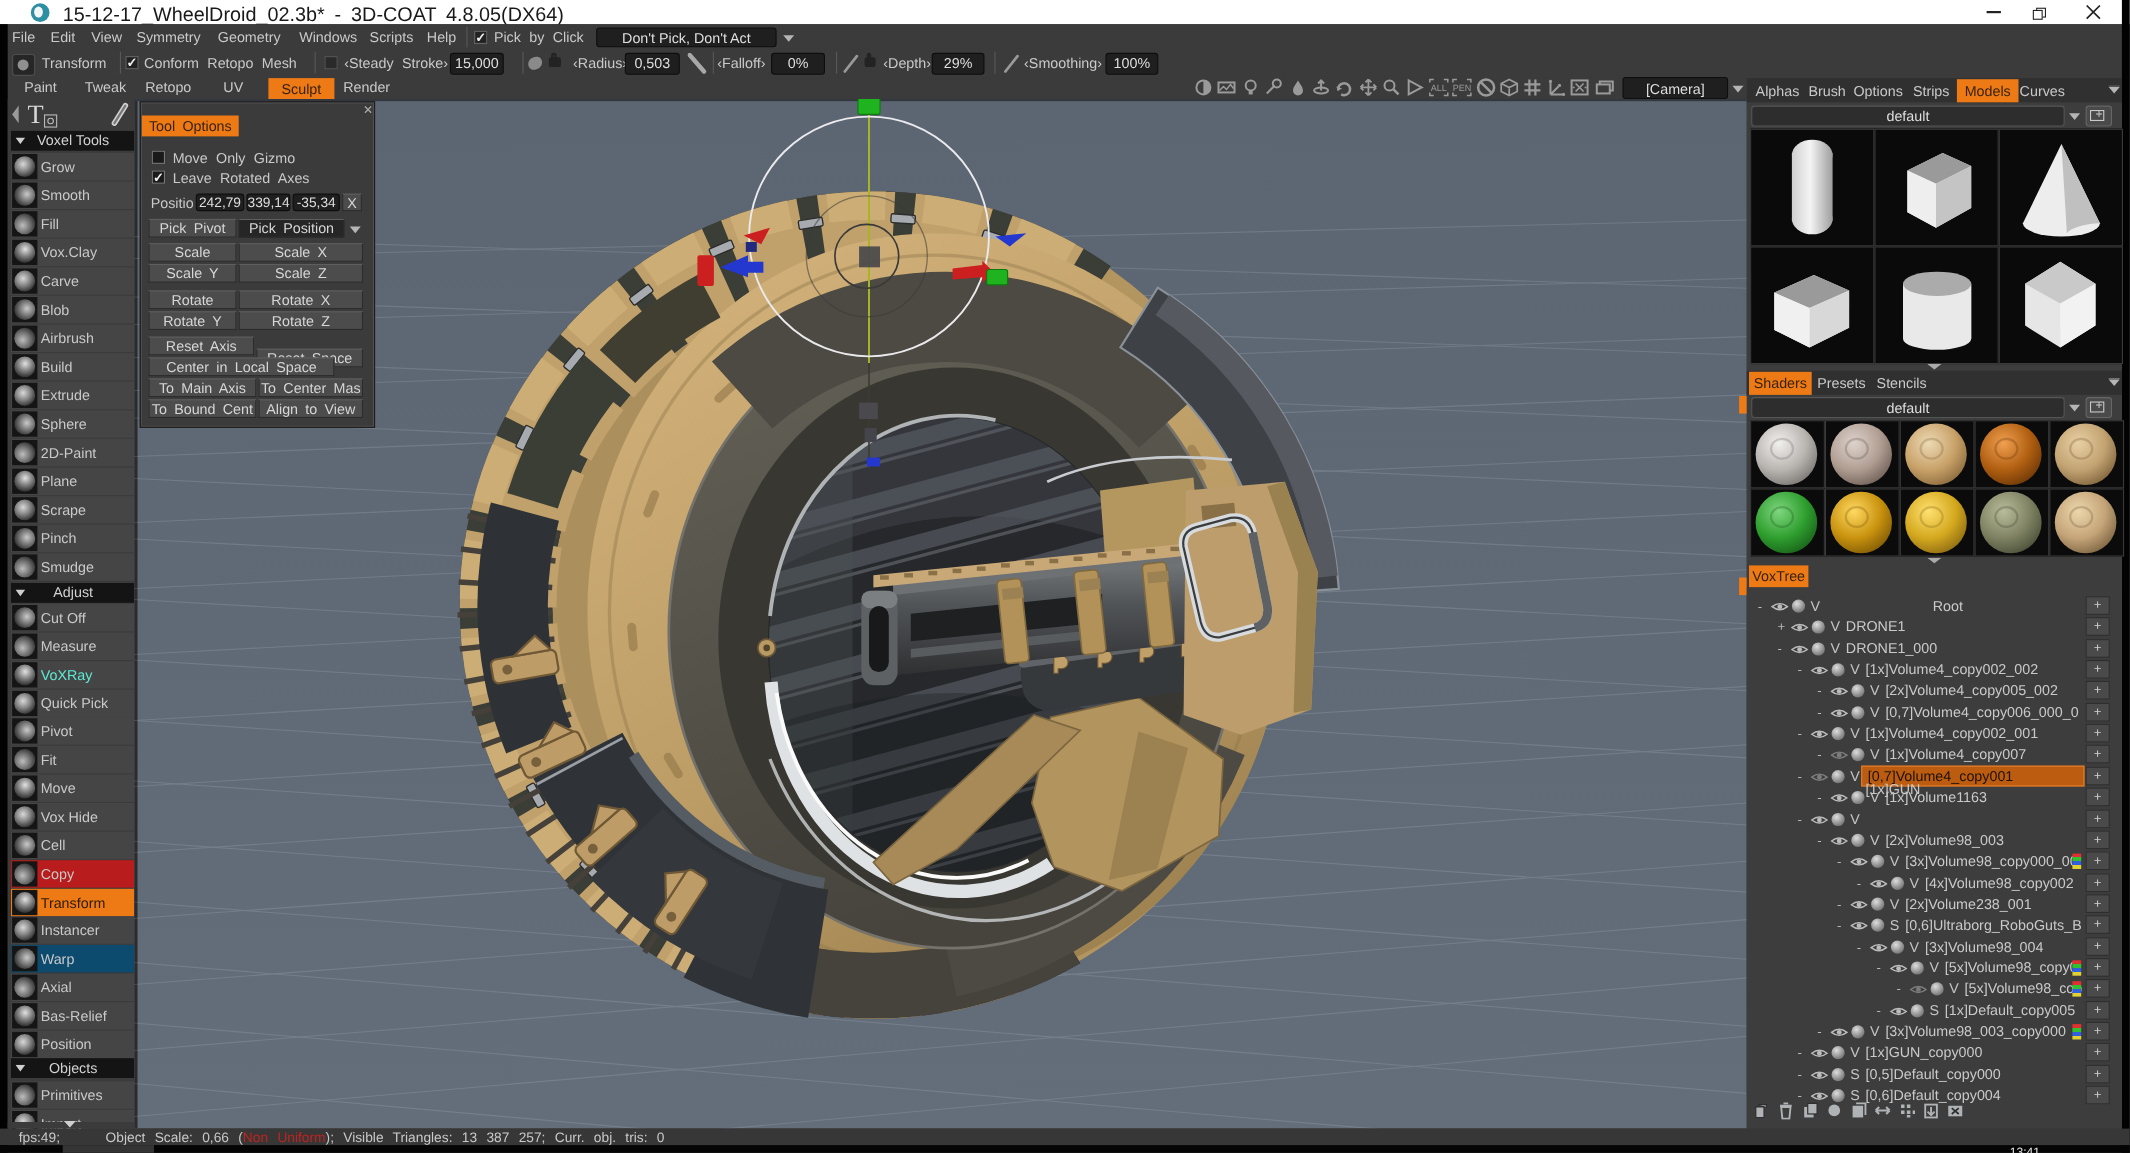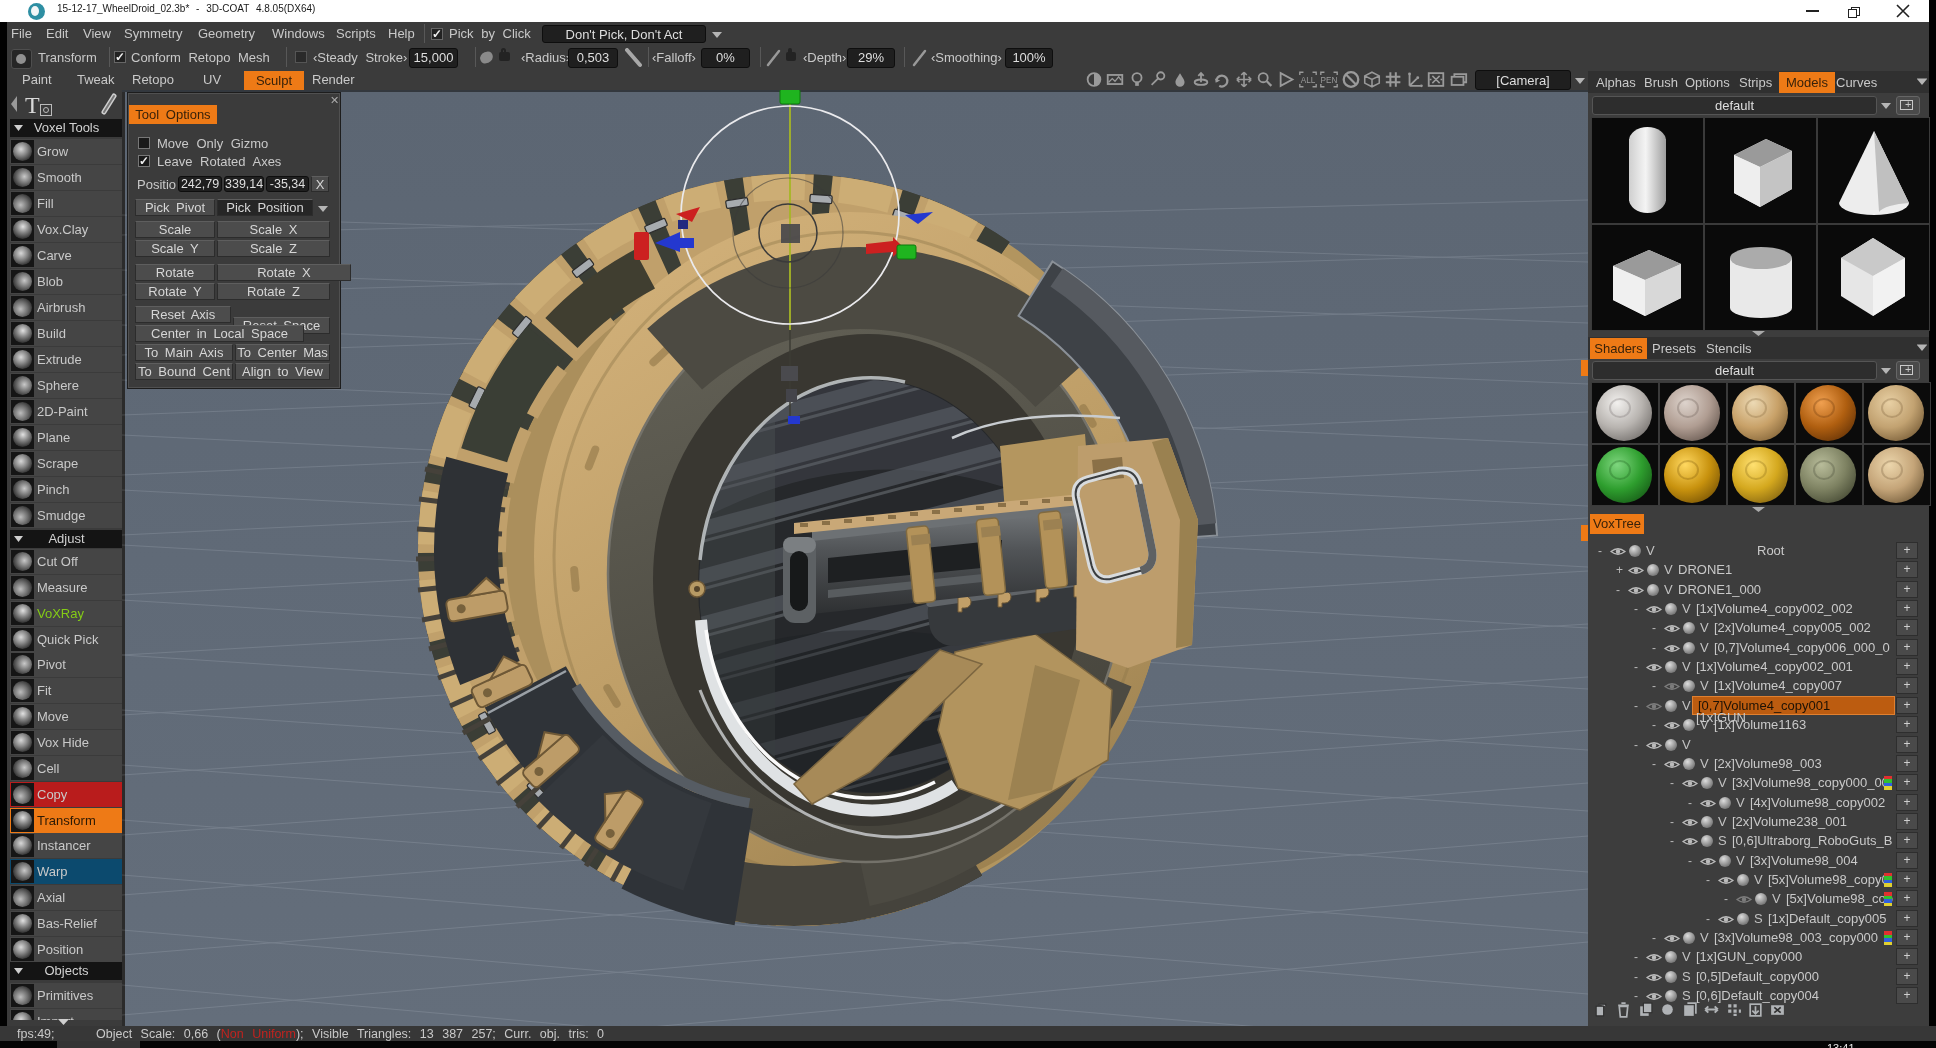--- a/index.html
+++ b/index.html
@@ -21,21 +21,21 @@
 color:#d6d6d6;font-size:13px;text-align:center;word-spacing:3px}
 .orange{background:#ee7a16;color:#38220a}
 .plus{position:absolute;width:22px;height:17px;background:#4a4a4a;border:1px solid #2e2e2e;
 color:#cfcfcf;font-size:12px;text-align:center;line-height:15px}
 </style></head>
 <body>
 
 <div class="ab" style="left:0;top:0;width:1936px;height:22px;background:#fff"></div>
 <div class="ab" style="left:28px;top:3px;width:17px;height:17px;border-radius:50%;background:#2e8fa3"></div>
 <div class="ab" style="left:31px;top:6px;width:8px;height:10px;border-radius:50%;background:#f2f6f7"></div>
-<div class="t" style="left:57px;top:3px;color:#191919;font-size:10px">15-12-17_WheelDroid_02.3b* - 3D-COAT 4.8.05(DX64)</div>
+<div class="t" style="left:57px;top:3px;color:#191919;font-size:18px">15-12-17_WheelDroid_02.3b* - 3D-COAT 4.8.05(DX64)</div>
 <div class="ab" style="left:1806px;top:10px;width:13px;height:1.5px;background:#222"></div>
 <div class="ab" style="left:1851px;top:7px;width:9px;height:9px;border:1.5px solid #222;background:#fff"></div>
 <div class="ab" style="left:1848px;top:9px;width:9px;height:9px;border:1.5px solid #222;background:#fff"></div>
 <svg class="ab" style="left:1896px;top:4px" width="14" height="14">
     <path d="M1 1 L13 13 M13 1 L1 13" stroke="#222" stroke-width="1.6"></path>
   </svg>
 <div class="ab" style="left:0;top:22px;width:1936px;height:22px;background:#3b3b3b"></div>
 <div class="t" style="left:11px;top:26px">File</div>
 <div class="t" style="left:46px;top:26px">Edit</div>
 <div class="t" style="left:83px;top:26px">View</div>
@@ -286,21 +286,21 @@
       <div style="position:absolute;left:2px;top:2px;width:19px;height:19px;border-radius:50%;background:radial-gradient(circle at 60% 45%, #c9c9c9 0%, #767676 42%, #262626 82%)"></div>
     </div>
     <div class="tlabel">Cut Off</div>
   </div>
 <div class="trow" style="top:575px;background:#454545;color:#c9c9c9">
     <div class="ticon">
       <div style="position:absolute;left:2px;top:2px;width:19px;height:19px;border-radius:50%;background:radial-gradient(circle at 40% 58%, #bdbdbd 0%, #6e6e6e 45%, #222 85%)"></div>
     </div>
     <div class="tlabel">Measure</div>
   </div>
-<div class="trow" style="top:601px;background:#454545;color:#84cc16">
+<div class="trow" style="top:601px;background:#454545;color:#5eead4">
     <div class="ticon">
       <div style="position:absolute;left:2px;top:2px;width:19px;height:19px;border-radius:50%;background:radial-gradient(circle at 52% 35%, #e2e2e2 0%, #828282 40%, #2a2a2a 80%)"></div>
     </div>
     <div class="tlabel">VoXRay</div>
   </div>
 <div class="trow" style="top:627px;background:#454545;color:#c9c9c9">
     <div class="ticon">
       <div style="position:absolute;left:2px;top:2px;width:19px;height:19px;border-radius:50%;background:radial-gradient(circle at 42% 38%, #d8d8d8 0%, #8a8a8a 38%, #2e2e2e 78%)"></div>
     </div>
     <div class="tlabel">Quick Pick</div>
@@ -774,21 +774,21 @@
 <div class="btn" style="left:135px;top:199px;width:80px;height:17px;line-height:15px;">Pick Pivot</div>
 <div class="btn" style="left:217px;top:199px;width:96px;height:17px;line-height:15px;background:#262626;">Pick Position</div>
 <svg class="ab" style="left:317px;top:205px" width="12" height="8">
     <path d="M1 1 L11 1 L6 7 Z" fill="#b5b5b5"></path>
   </svg>
 <div class="btn" style="left:135px;top:221px;width:80px;height:17px;line-height:15px;">Scale</div>
 <div class="btn" style="left:217px;top:221px;width:113px;height:17px;line-height:15px;">Scale X</div>
 <div class="btn" style="left:135px;top:240px;width:80px;height:17px;line-height:15px;">Scale Y</div>
 <div class="btn" style="left:217px;top:240px;width:113px;height:17px;line-height:15px;">Scale Z</div>
 <div class="btn" style="left:135px;top:264px;width:80px;height:17px;line-height:15px;">Rotate</div>
-<div class="btn" style="left:217px;top:264px;width:134px;height:17px;line-height:15px;">Rotate X</div>
+<div class="btn" style="left:217px;top:264px;width:113px;height:17px;line-height:15px;">Rotate X</div>
 <div class="btn" style="left:135px;top:283px;width:80px;height:17px;line-height:15px;">Rotate Y</div>
 <div class="btn" style="left:217px;top:283px;width:113px;height:17px;line-height:15px;">Rotate Z</div>
 <div class="btn" style="left:135px;top:306px;width:96px;height:17px;line-height:15px;">Reset Axis</div>
 <div class="btn" style="left:233px;top:306px;width:97px;height:17px;line-height:15px;margin-top:11px;">Reset Space</div>
 <div class="btn" style="left:135px;top:325px;width:169px;height:17px;line-height:15px;">Center in Local Space</div>
 <div class="btn" style="left:135px;top:344px;width:98px;height:17px;line-height:15px;">To Main Axis</div>
 <div class="btn" style="left:235px;top:344px;width:95px;height:17px;line-height:15px;">To Center Mas</div>
 <div class="btn" style="left:135px;top:363px;width:98px;height:17px;line-height:15px;">To Bound Cent</div>
 <div class="btn" style="left:235px;top:363px;width:95px;height:17px;line-height:15px;">Align to View</div>
 <div class="ab" style="left:1581px;top:360px;width:7px;height:16px;background:#ee7a16"></div>

